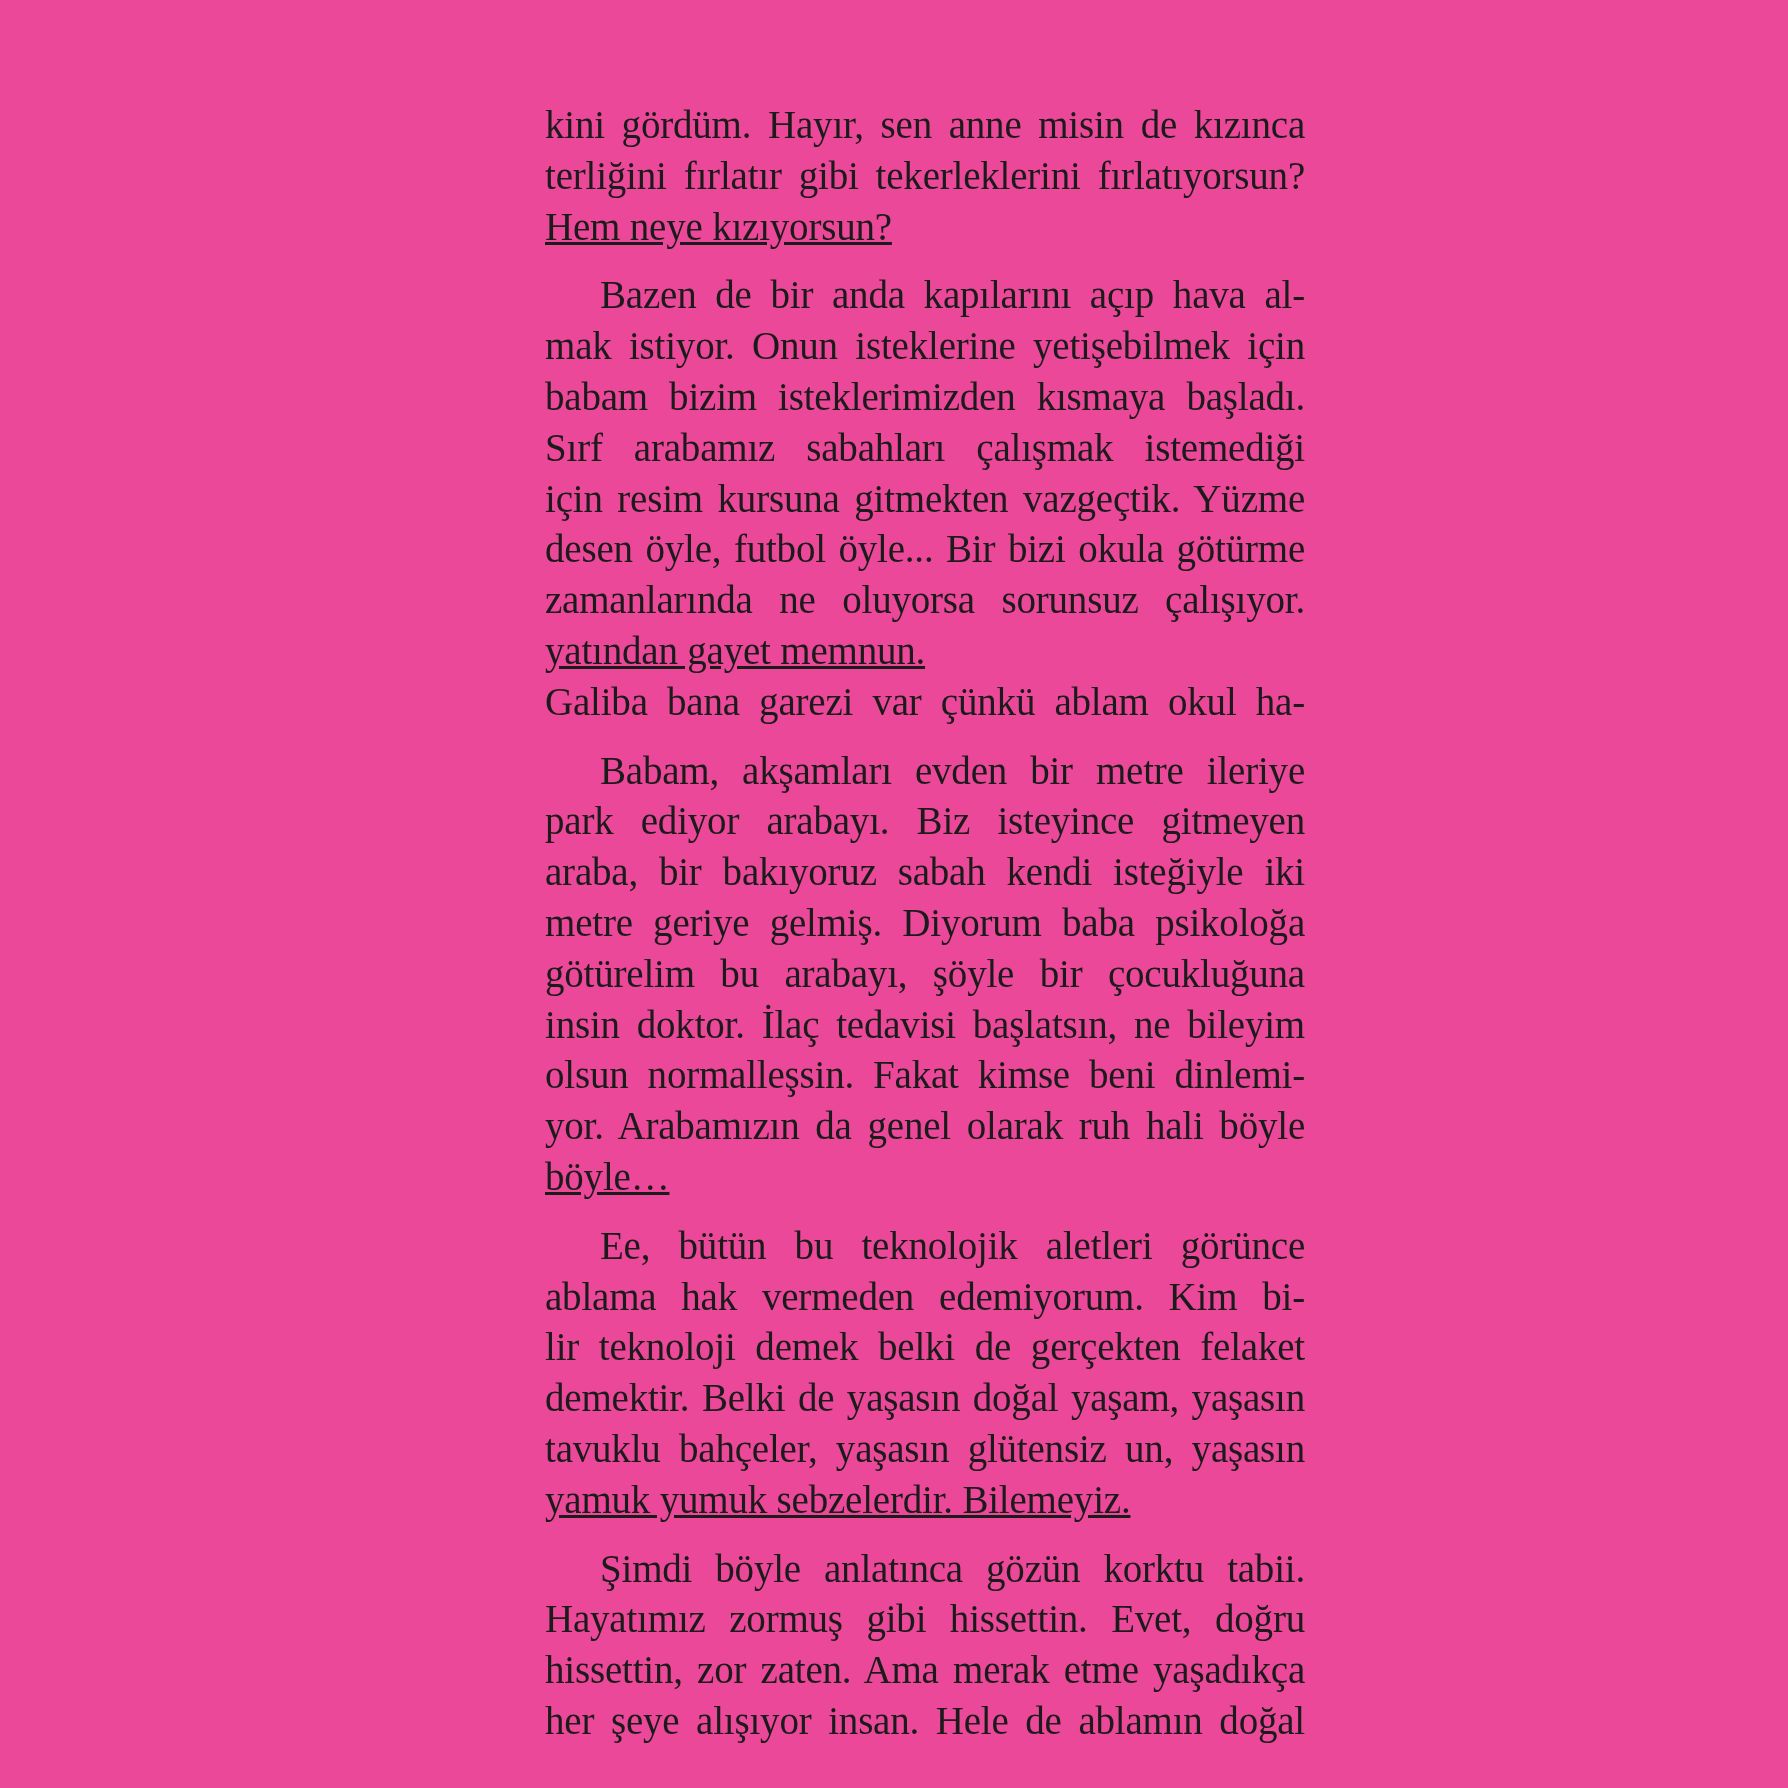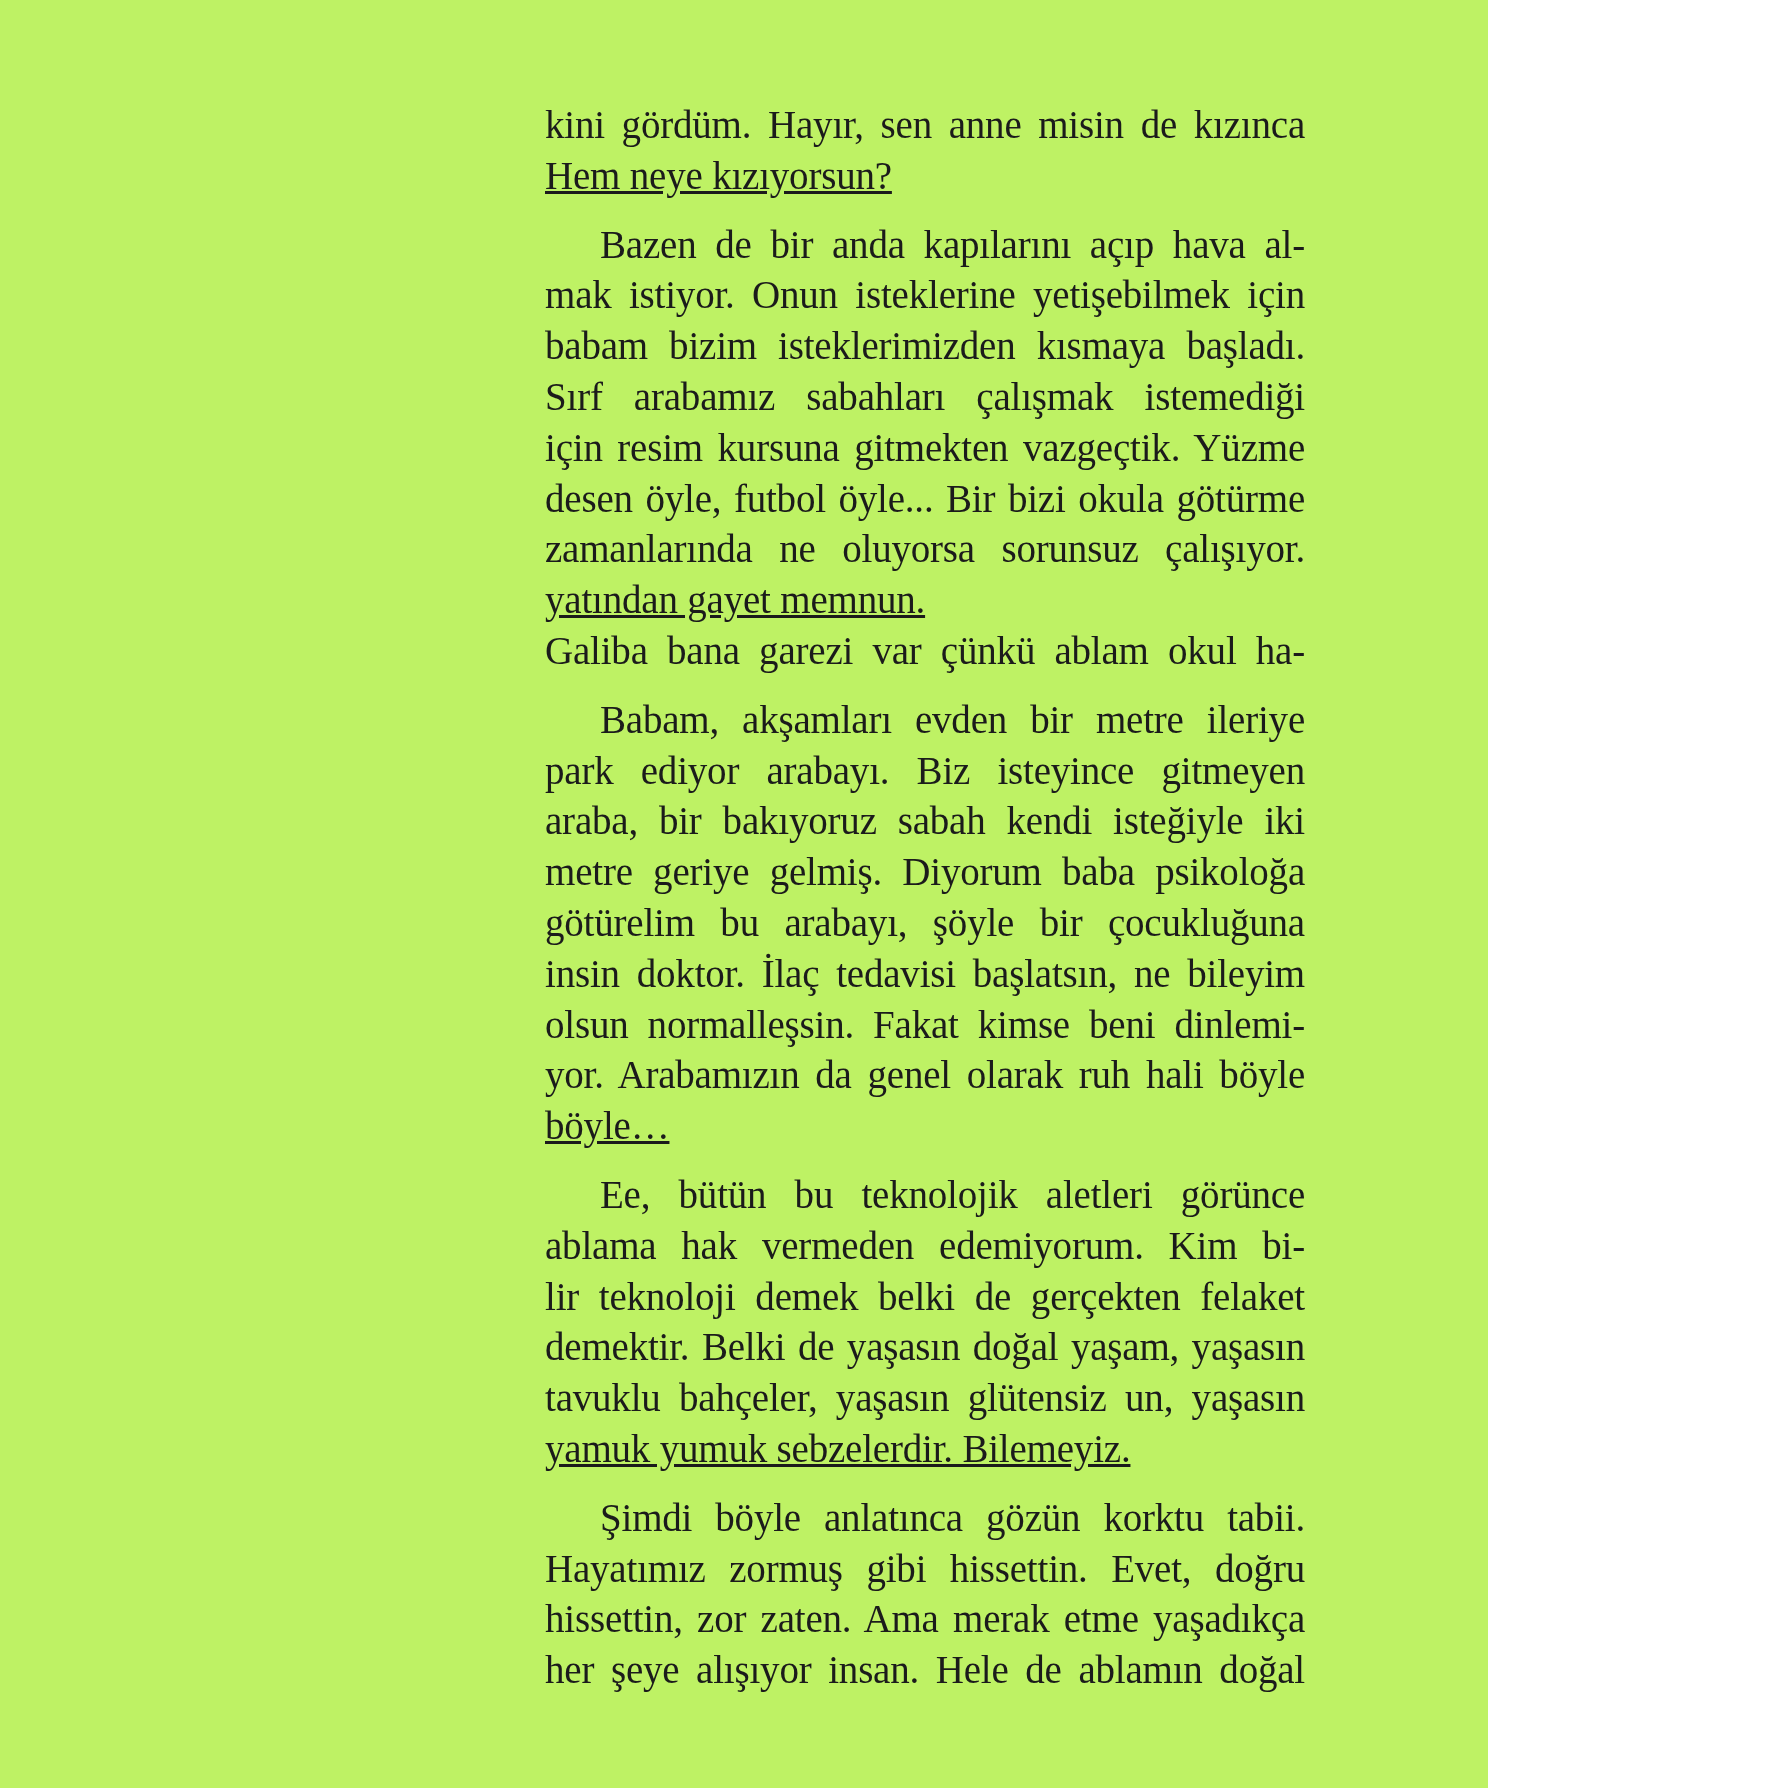--- a/index.html
+++ b/index.html
@@ -2,23 +2,23 @@
 <html><head>
 <meta charset="utf-8">
 <style>
   html, body {
     margin: 0;
     padding: 0;
     background: #ffffff;
   }
   .page {
     position: relative;
-    width: 1488px;
+    width: 1788px;
     height: 1788px;
-    background: #bef264;
+    background: #ec4899;
     overflow: hidden;
   }
   .textcol {
     position: absolute;
     left: 545px;
     top: 100px;
     width: 760px;
     font-family: "Liberation Serif", "DejaVu Serif", serif;
     font-size: 39px;
     line-height: 50.8px;
@@ -41,20 +41,21 @@
     text-indent: 55px;
   }
 </style>
 </head>
 <body>
 
 <div class="page">
   <div class="textcol">
       <div class="para">
         <div class="line">kini gördüm. Hayır, sen anne misin de kızınca</div>
+        <div class="line">terliğini fırlatır gibi tekerleklerini fırlatıyorsun?</div>
         <div class="line short-end">Hem neye kızıyorsun?</div>
       </div>
       <div class="para">
         <div class="line first-indent">Bazen de bir anda kapılarını açıp hava al-</div>
         <div class="line">mak istiyor. Onun isteklerine yetişebilmek için</div>
         <div class="line">babam bizim isteklerimizden kısmaya başladı.</div>
         <div class="line">Sırf arabamız sabahları çalışmak istemediği</div>
         <div class="line">için resim kursuna gitmekten vazgeçtik. Yüzme</div>
         <div class="line">desen öyle, futbol öyle... Bir bizi okula götürme</div>
         <div class="line">zamanlarında ne oluyorsa sorunsuz çalışıyor.</div>

